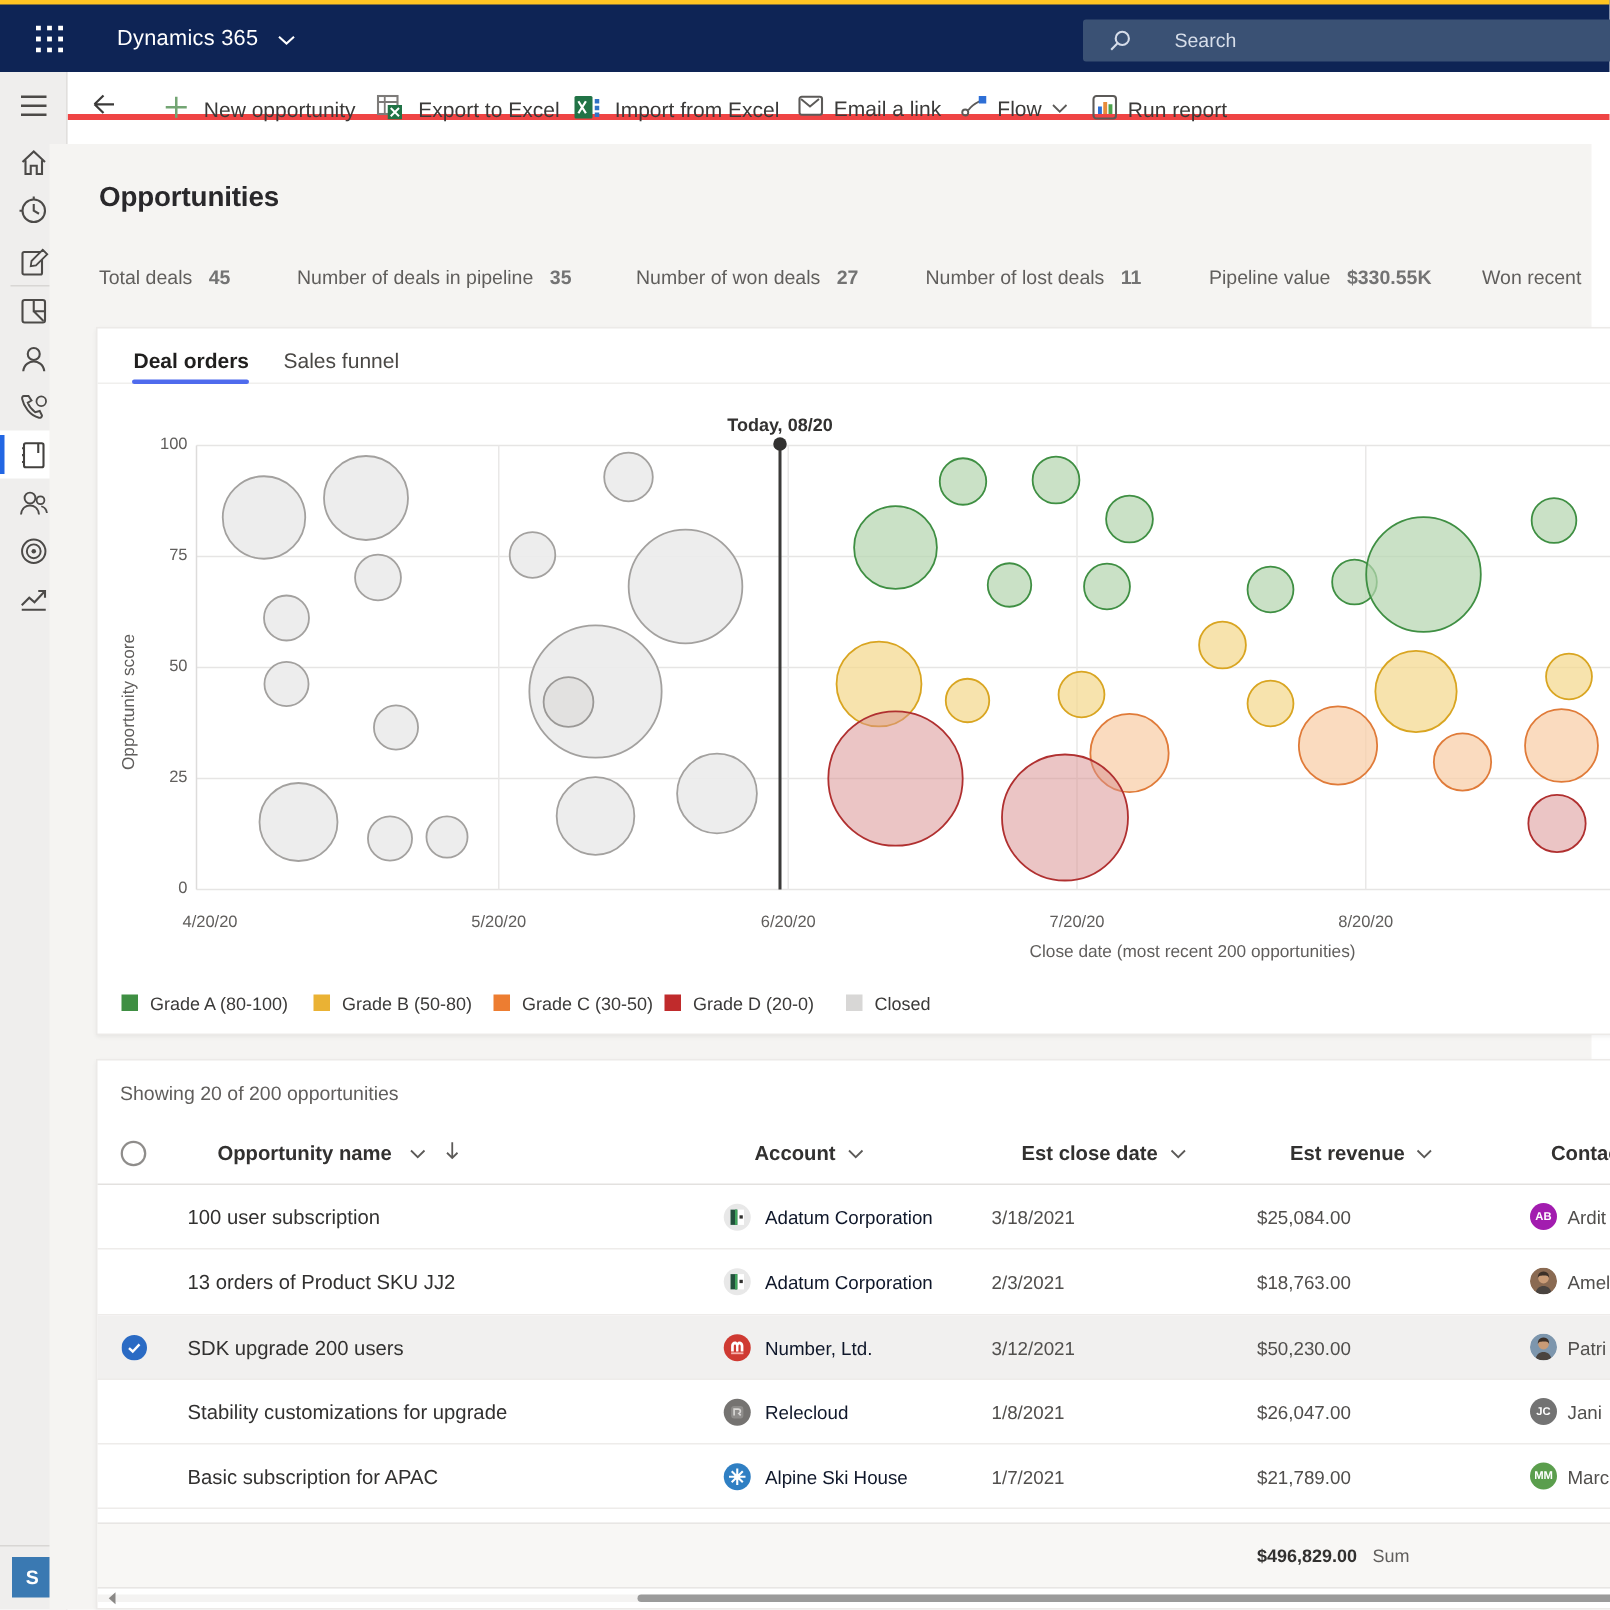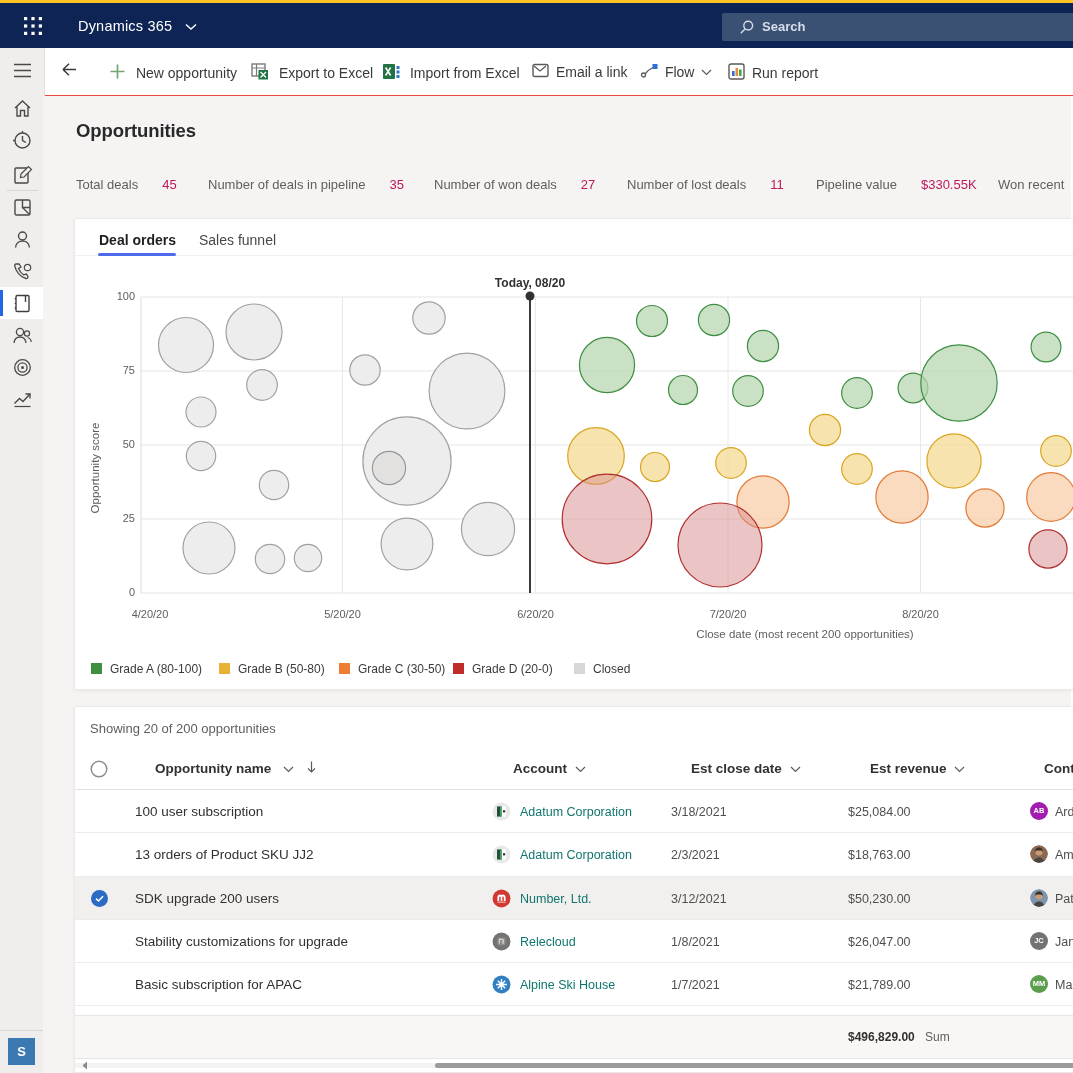--- a/index.html
+++ b/index.html
@@ -6,55 +6,55 @@
 html,body { width:1073px; height:1073px; overflow:hidden; background:#fff;
   font-family:"Liberation Sans", sans-serif; }
 #topbar { position:absolute; left:0; top:0; width:1073px; height:48px;
   background:#0e2455; border-top:3px solid #ffc422; }
 #waffle { position:absolute; left:24px; top:14px; width:18px; height:18px; }
 #d365 { position:absolute; left:78px; top:14.5px; color:#fff; font-size:14.5px;
   font-weight:normal; letter-spacing:0.2px; }
 #d365chev { position:absolute; left:185px; top:20px; }
 #searchbox { position:absolute; left:722px; top:10px; width:360px; height:28px;
   background:#3a5174; border-radius:2px; color:#d7deea; font-size:13px; }
-#searchbox .txt { position:absolute; left:40px; top:6px;font-weight:bold; }
-#cmdbar { position:absolute; left:45px; top:48px; width:1028px; height:48px;
-  background:#fff; border-bottom:1px solid #ef4444; color:#3b3a39; font-size:14px; }
+#searchbox .txt { position:absolute; left:61px; top:6px; }
+#cmdbar { position:absolute; left:45px; top:48px; width:1028px; height:32px;
+  background:#fff; border-bottom:4px solid #ef4444; color:#3b3a39; font-size:14px; }
 .cmditem { position:absolute; top:15px; height:20px; white-space:nowrap; }
 .cmditem span.lbl { position:relative; top:1px; }
 #sidebar { position:absolute; left:0; top:48px; width:45px; height:1025px;
   background:#efeeed; border-right:1px solid #e1dfdd; }
 .sideicon { position:absolute; left:12px; width:21px; height:21px; }
 #selTile { position:absolute; left:0; top:239px; width:45px; height:32px; background:#fff; }
 #selBar { position:absolute; left:0; top:242px; width:3px; height:26px; background:#2266e3; }
 #sdivider1 { position:absolute; left:7px; top:142px; width:31px; height:1px; background:#d8d6d4; }
 #sdivider2 { position:absolute; left:0px; top:982px; width:45px; height:1px; background:#d8d6d4; }
 #sbtn { position:absolute; left:8px; top:990px; width:27px; height:27px; background:#3a79b2;
   color:#fff; font-weight:bold; font-size:13px; text-align:center; line-height:27px; }
-#main { position:absolute; left:43px; top:96px; width:1028px; height:977px; background:#f5f4f2; }
+#main { position:absolute; left:33px; top:96px; width:1028px; height:977px; background:#f5f4f2; }
 #title { position:absolute; left:33px; top:24px; font-size:18.5px; font-weight:bold;
   color:#29282b; letter-spacing:-0.1px; }
 .stat { position:absolute; top:81px; font-size:13px; color:#605e5c; white-space:nowrap; }
-.stat b { color:#be185d; font-weight:normal; margin-left:24px; }
+.stat b { color:#737373; font-weight:bold; margin-left:11px; }
 #chartcard { position:absolute; left:31px; top:122px; width:1042px; height:472px;
   background:#fff; border:1px solid #eceae8; box-shadow:0 1px 3px rgba(0,0,0,0.06); }
 .tab { position:absolute; top:13px; font-size:14px; }
 #tab1 { left:24px; color:#201f1e; font-weight:bold; }
 #tab2 { left:124px; color:#4a4845; }
 #tabline { position:absolute; left:0; top:36px; width:1040px; height:1px; background:#f0efed; }
 #tabsel { position:absolute; left:23px; top:33.5px; width:78px; height:3px; background:#4f6bed; border-radius:2px; }
 #tablecard { position:absolute; left:31px; top:610px; width:1042px; height:367px;
   background:#fff; border:1px solid #eceae8; box-shadow:0 1px 3px rgba(0,0,0,0.06); }
 #showing { position:absolute; left:15px; top:14px; font-size:13px; color:#605e5c; }
 .hrow { position:absolute; left:0; top:42px; width:1040px; height:41px; border-bottom:1px solid #e3e1df; }
 .hcell { position:absolute; top:12px; font-size:13.5px; font-weight:bold; color:#323130; white-space:nowrap;margin-left:20px; }
 .row { position:absolute; left:0; width:1040px; height:43.3px; border-bottom:1px solid #eeecea;
   font-size:13.5px; color:#323130; }
 .cell { position:absolute; top:14px; white-space:nowrap; }
-.acct { color:#0f766e; font-size:12.5px; }
+.acct { color:#0f172a; font-size:12.5px; }
 .dt { color:#514f4d; font-size:12.5px; }
 .rev { color:#514f4d; font-size:12.5px; }
 .avat { position:absolute; border-radius:50%; width:18px; height:18px; top:12px;
   color:#fff; font-size:7.5px; font-weight:bold; text-align:center; line-height:18px; }
 #sumrow { position:absolute; left:0; top:308px; width:1040px; height:44px; background:#f8f7f5;
   border-top:1px solid #e8e6e4; border-bottom:1px solid #e8e6e4; }
 #hscroll { position:absolute; left:360px; top:356px; width:682px; height:5px;
   background:#9b9b9b; border-radius:3px; }
 #hscrolltrack { position:absolute; left:0px; top:356px; width:1042px; height:5px; background:#f4f3f2; }
 </style>

